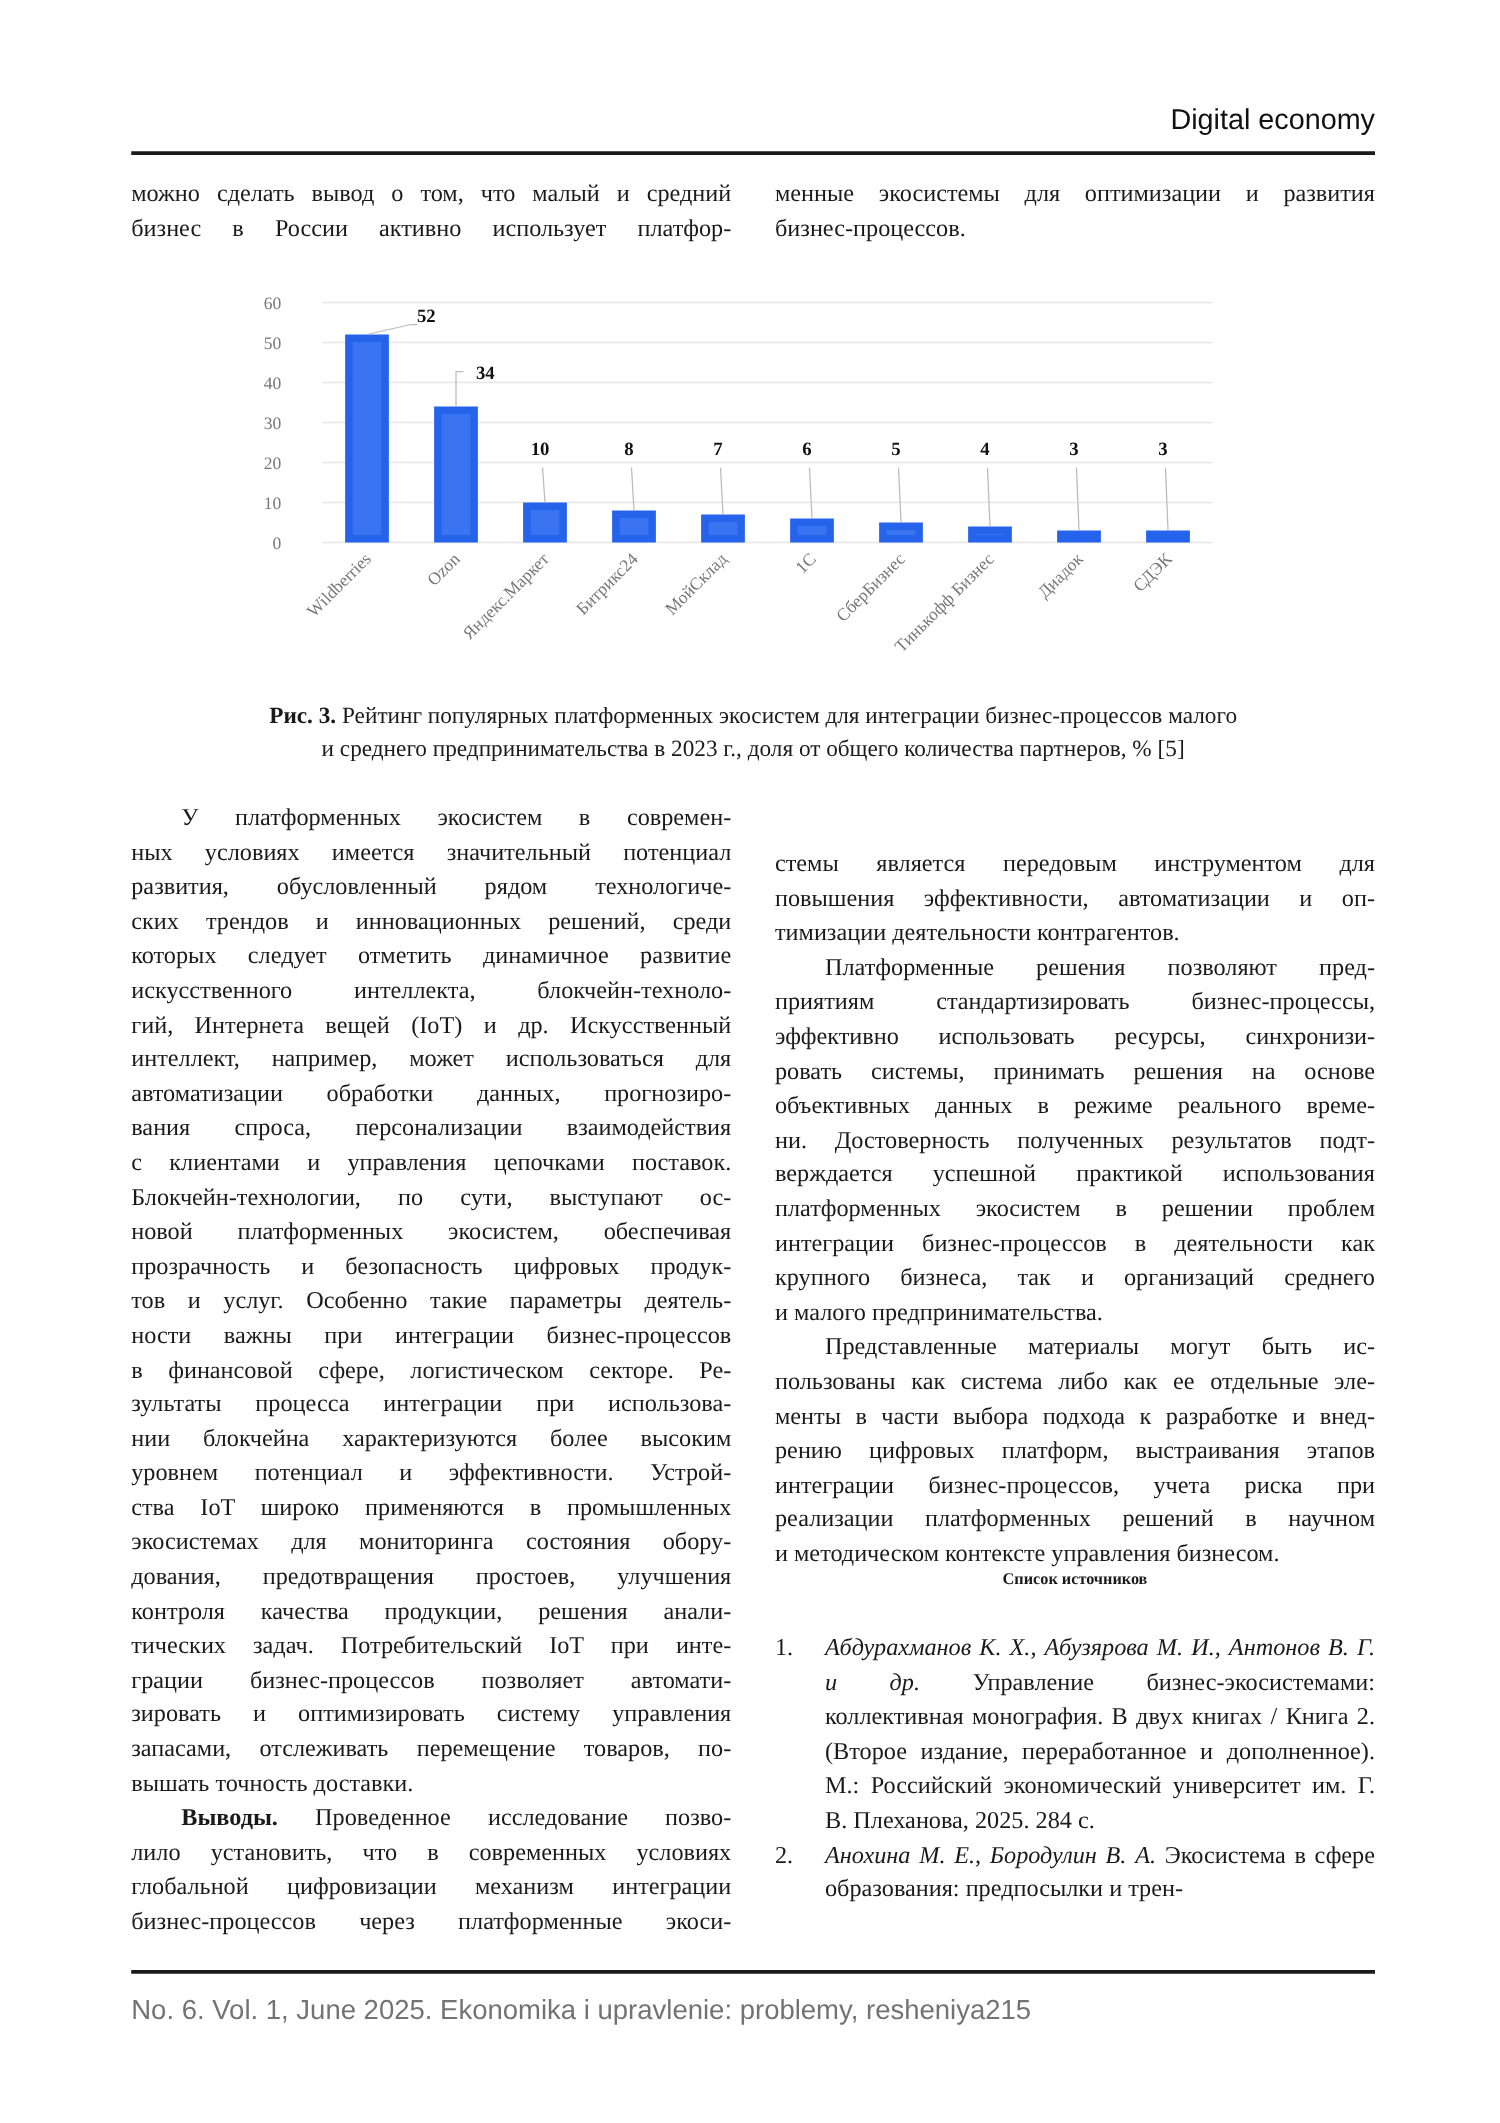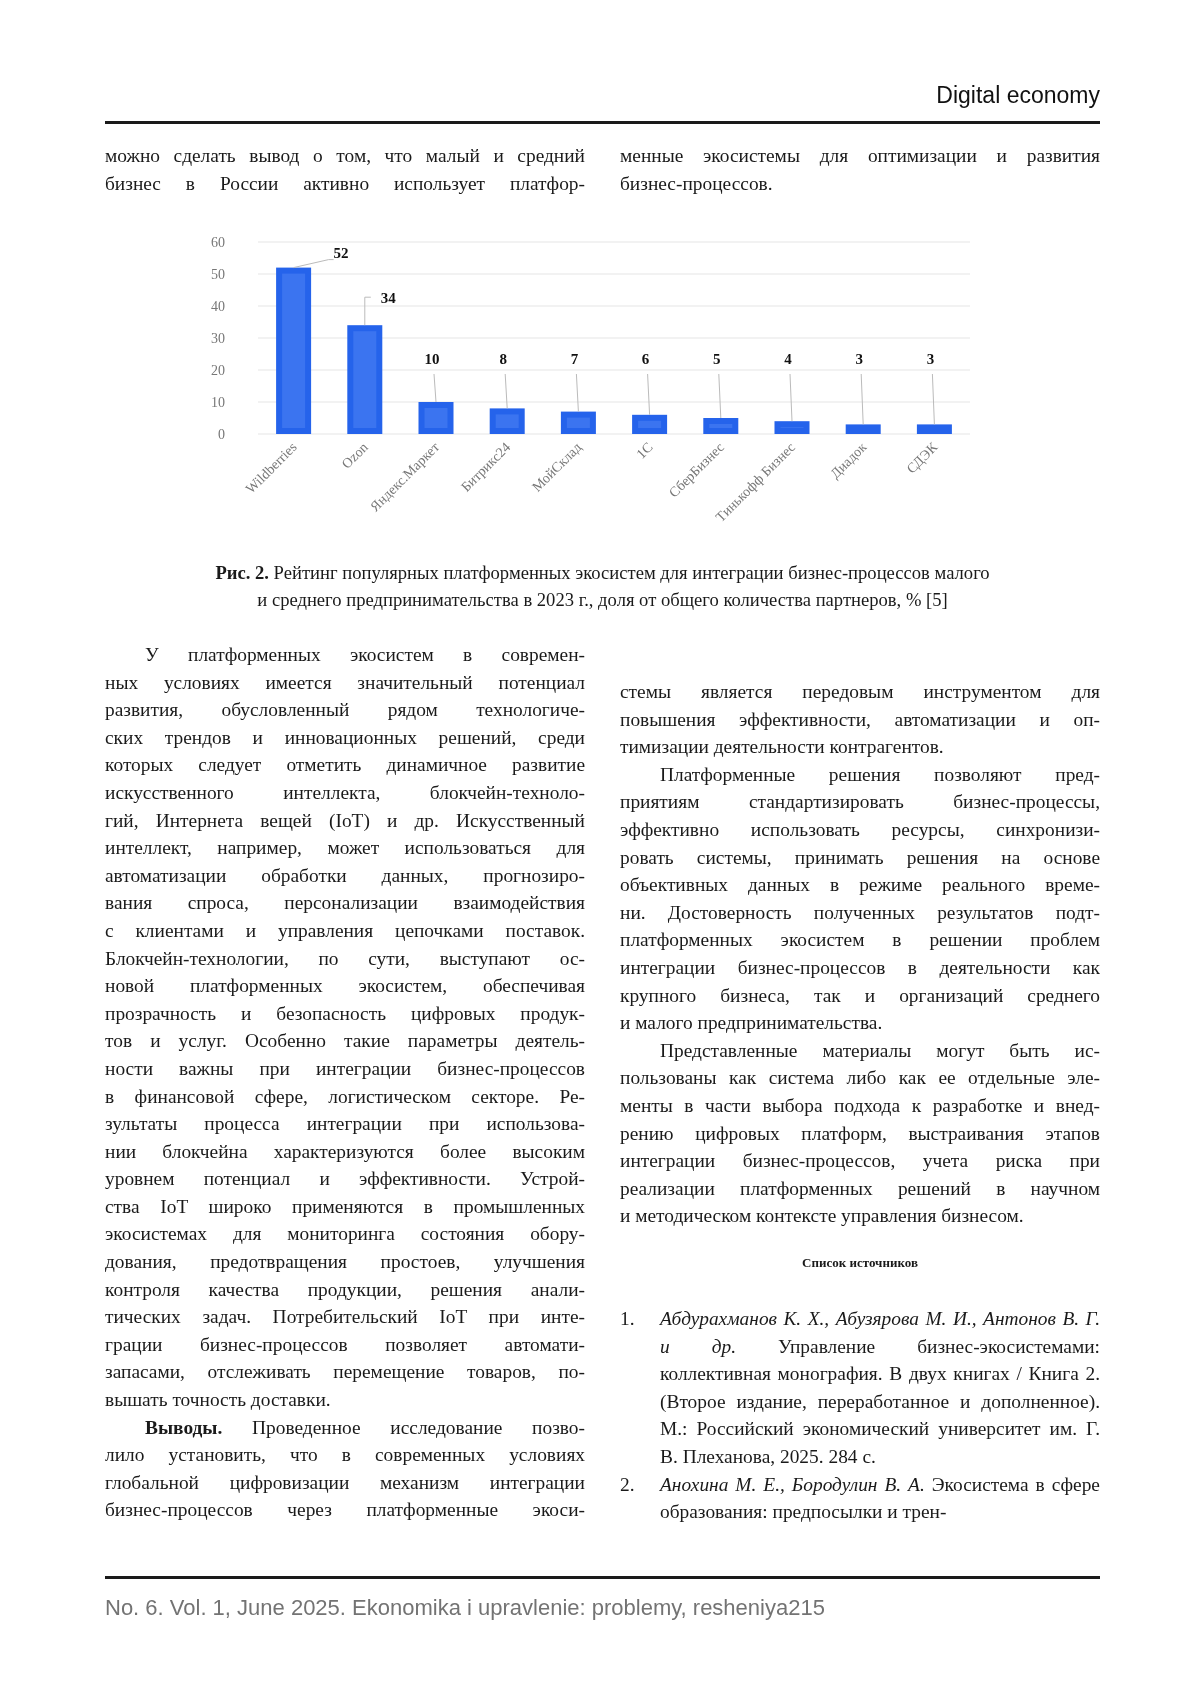--- a/index.html
+++ b/index.html
@@ -129,21 +129,21 @@
       <text x="654.2" y="136" font-size="15" font-weight="bold" fill="#111" font-family="Liberation Serif, serif" text-anchor="middle">3</text>
       <text x="662.2" y="220" font-size="14" fill="#777" font-family="Liberation Serif, serif" text-anchor="end" transform="rotate(-45 662.2 220)">Диадок</text>
       <rect x="711.9" y="196.4" width="35" height="9.600000000000001" fill="#2563eb"></rect>
       <line x1="727.4" y1="146" x2="729.4" y2="196.4" stroke="#bbb" stroke-width="1"></line>
       <text x="725.4" y="136" font-size="15" font-weight="bold" fill="#111" font-family="Liberation Serif, serif" text-anchor="middle">3</text>
       <text x="733.4" y="220" font-size="14" fill="#777" font-family="Liberation Serif, serif" text-anchor="end" transform="rotate(-45 733.4 220)">СДЭК</text>
     </svg>
 </div>
 
 <div class="caption">
-  <div><b>Рис. 2.</b><span> Рейтинг популярных платформенных экосистем для интеграции бизнес-процессов малого</span></div>
+  <div><b>Рис. 3.</b><span> Рейтинг популярных платформенных экосистем для интеграции бизнес-процессов малого</span></div>
   <div>и среднего предпринимательства в 2023 г., доля от общего количества партнеров, % [5]</div>
 </div>
 
 <div class="col col-left body-left" id="body-left">
     <span class="justify-line" style="text-indent: 40px;">У платформенных экосистем в современ-</span>
     <span class="justify-line">ных условиях имеется значительный потенциал</span>
     <span class="justify-line">развития, обусловленный рядом технологиче-</span>
     <span class="justify-line">ских трендов и инновационных решений, среди</span>
     <span class="justify-line">которых следует отметить динамичное развитие</span>
     <span class="justify-line">искусственного интеллекта, блокчейн-техноло-</span>
@@ -160,38 +160,40 @@
     <span class="justify-line">в финансовой сфере, логистическом секторе. Ре-</span>
     <span class="justify-line">зультаты процесса интеграции при использова-</span>
     <span class="justify-line">нии блокчейна характеризуются более высоким</span>
     <span class="justify-line">уровнем потенциал и эффективности. Устрой-</span>
     <span class="justify-line">ства IoT широко применяются в промышленных</span>
     <span class="justify-line">экосистемах для мониторинга состояния обору-</span>
     <span class="justify-line">дования, предотвращения простоев, улучшения</span>
     <span class="justify-line">контроля качества продукции, решения анали-</span>
     <span class="justify-line">тических задач. Потребительский IoT при инте-</span>
     <span class="justify-line">грации бизнес-процессов позволяет автомати-</span>
+    <span class="justify-line">зировать и оптимизировать систему управления</span>
     <span class="justify-line">запасами, отслеживать перемещение товаров, по-</span>
     <span class="justify-line end">вышать точность доставки.</span>
     <span class="justify-line" style="text-indent: 40px;"><b>Выводы.</b><span> Проведенное исследование позво-</span></span>
     <span class="justify-line">лило установить, что в современных условиях</span>
     <span class="justify-line">глобальной цифровизации механизм интеграции</span>
     <span class="justify-line">бизнес-процессов через платформенные экоси-</span>
   </div>
 
 <div class="col col-right body-right" id="body-right">
     <span class="justify-line">стемы является передовым инструментом для</span>
     <span class="justify-line">повышения эффективности, автоматизации и оп-</span>
     <span class="justify-line end">тимизации деятельности контрагентов.</span>
     <span class="justify-line" style="text-indent: 40px;">Платформенные решения позволяют пред-</span>
     <span class="justify-line">приятиям стандартизировать бизнес-процессы,</span>
     <span class="justify-line">эффективно использовать ресурсы, синхронизи-</span>
     <span class="justify-line">ровать системы, принимать решения на основе</span>
     <span class="justify-line">объективных данных в режиме реального време-</span>
     <span class="justify-line">ни. Достоверность полученных результатов подт-</span>
+    <span class="justify-line">верждается успешной практикой использования</span>
     <span class="justify-line">платформенных экосистем в решении проблем</span>
     <span class="justify-line">интеграции бизнес-процессов в деятельности как</span>
     <span class="justify-line">крупного бизнеса, так и организаций среднего</span>
     <span class="justify-line end">и малого предпринимательства.</span>
     <span class="justify-line" style="text-indent: 40px;">Представленные материалы могут быть ис-</span>
     <span class="justify-line">пользованы как система либо как ее отдельные эле-</span>
     <span class="justify-line">менты в части выбора подхода к разработке и внед-</span>
     <span class="justify-line">рению цифровых платформ, выстраивания этапов</span>
     <span class="justify-line">интеграции бизнес-процессов, учета риска при</span>
     <span class="justify-line">реализации платформенных решений в научном</span>

